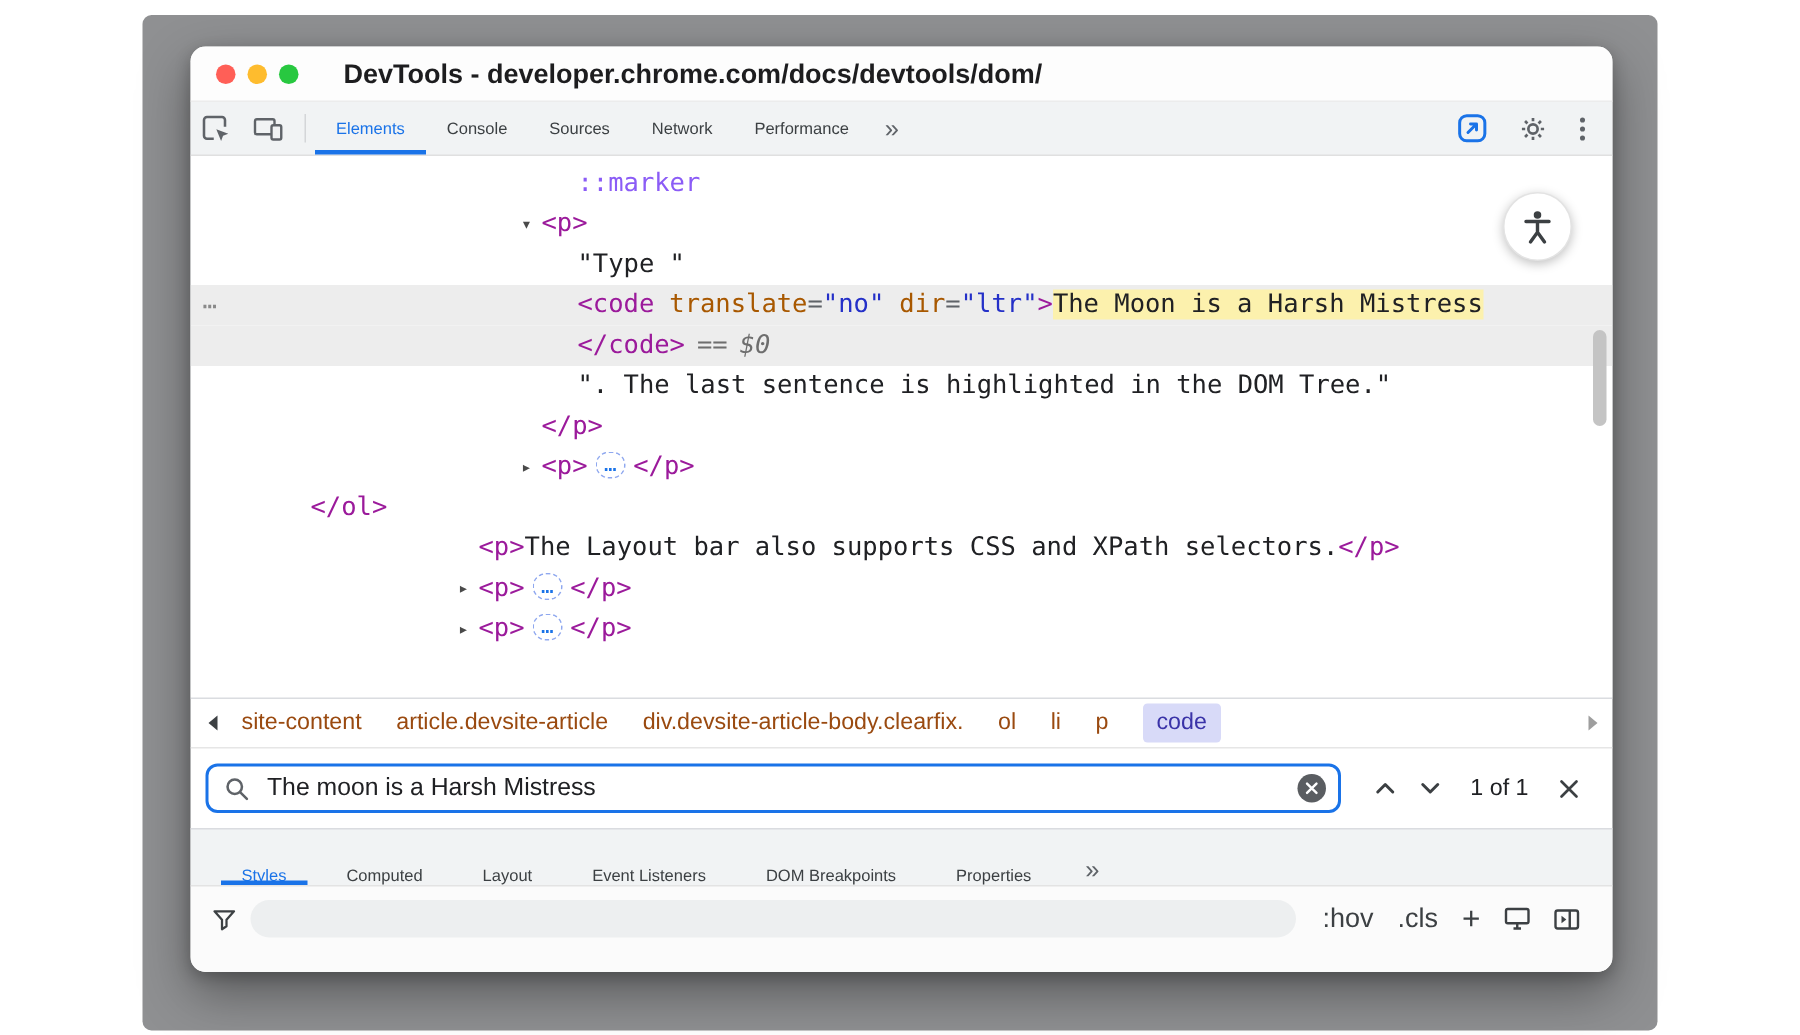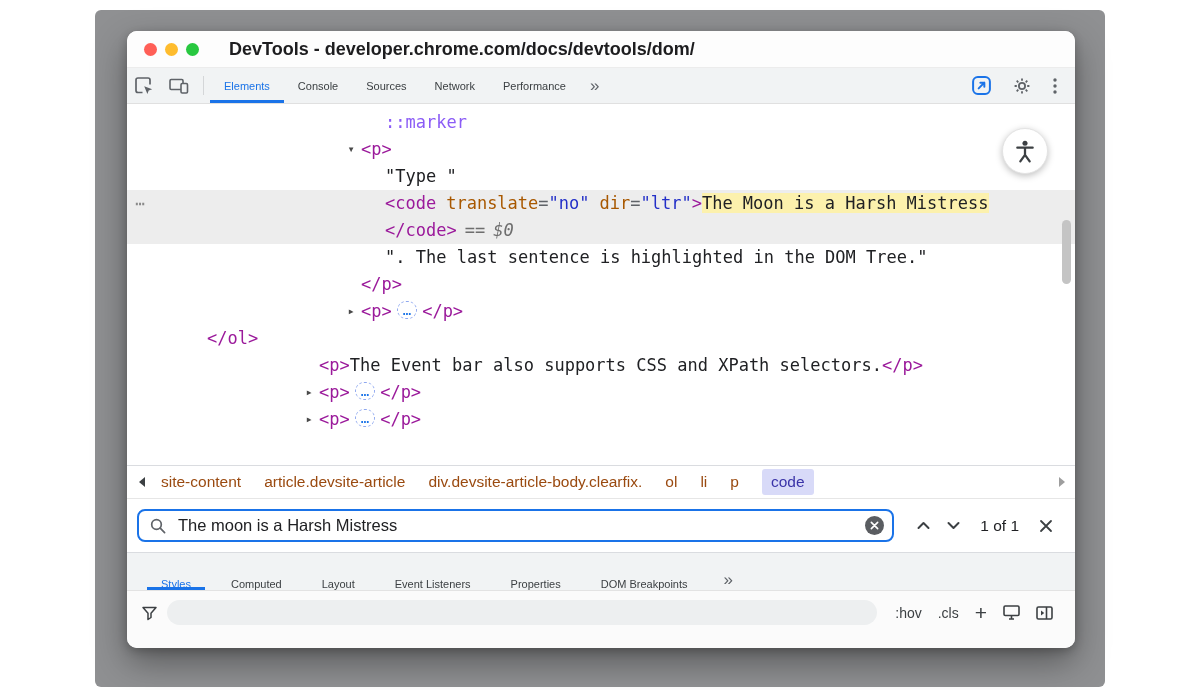--- a/index.html
+++ b/index.html
@@ -68,21 +68,21 @@
   .find-prev{margin-left:14px;}
   .search-count{font-size:15.5px;color:#202124;margin:0 12px;white-space:nowrap;}
   
   .styles-tabs{height:38px;flex:0 0 38px;background:#f1f3f4;border-top:1px solid #dadce0;display:flex;
                align-items:flex-end;padding-left:20px;gap:12px;}
   
   .filterbar{height:58px;flex:0 0 58px;background:#fbfbfb;border-top:1px solid #e3e3e3;display:flex;
              align-items:center;padding:0 14px 14px 14px;}
   .filter-input{flex:1;height:25px;border:none;border-radius:13px;background:#edeff0;margin:0 10px 0 9px;
                 outline:none;padding:0 12px;font-size:14px;color:#202124;font-family:"Liberation Sans", sans-serif;}
-  .mini-label{font-size:14px;color:#3c4043;padding:0 8px;background:transparent;border:none;cursor:pointer;white-space:nowrap;}
+  .mini-label{font-size:18px;color:#3c4043;padding:0 8px;background:transparent;border:none;cursor:pointer;white-space:nowrap;}
   .plus-label{font-size:21px;color:#3c4043;padding:0 8px;background:transparent;border:none;cursor:pointer;line-height:20px;}
 </style>
 </head>
 <body>
 
 <div class="backdrop"></div>
 
 <div class="window">
 
   <div class="titlebar">
@@ -140,21 +140,21 @@
   <div class="dom">
     <div class="line" style="padding-left:258px"><span class="pseudo">::marker</span></div>
     <div class="line" style="padding-left:234px"><span class="twisty" style="left:217px">▾</span><span class="tag">&lt;p&gt;</span></div>
     <div class="line" style="padding-left:258px"><span class="txt">"Type "</span></div>
     <div class="line sel" style="padding-left:258px"><span class="gutter">⋯</span><span class="tag">&lt;code</span><span class="attr sp">translate</span><span class="eq">=</span><span class="val">"no"</span><span class="attr sp">dir</span><span class="eq">=</span><span class="val">"ltr"</span><span class="tag">&gt;</span><span class="hl">The Moon is a Harsh Mistress</span></div>
     <div class="line sel" style="padding-left:258px"><span class="tag">&lt;/code&gt;</span><span class="meta">==</span><span class="dollar">$0</span></div>
     <div class="line" style="padding-left:258px"><span class="txt">". The last sentence is highlighted in the DOM Tree."</span></div>
     <div class="line" style="padding-left:234px"><span class="tag">&lt;/p&gt;</span></div>
     <div class="line" style="padding-left:234px"><span class="twisty" style="left:217px">▸</span><span class="tag">&lt;p&gt;</span><span class="pill">…</span><span class="tag">&lt;/p&gt;</span></div>
     <div class="line" style="padding-left:80px"><span class="tag">&lt;/ol&gt;</span></div>
-    <div class="line" style="padding-left:192px"><span class="tag">&lt;p&gt;</span><span class="txt">The Event bar also supports CSS and XPath selectors.</span><span class="tag">&lt;/p&gt;</span></div>
+    <div class="line" style="padding-left:192px"><span class="tag">&lt;p&gt;</span><span class="txt">The Layout bar also supports CSS and XPath selectors.</span><span class="tag">&lt;/p&gt;</span></div>
     <div class="line" style="padding-left:192px"><span class="twisty" style="left:175px">▸</span><span class="tag">&lt;p&gt;</span><span class="pill">…</span><span class="tag">&lt;/p&gt;</span></div>
     <div class="line" style="padding-left:192px"><span class="twisty" style="left:175px">▸</span><span class="tag">&lt;p&gt;</span><span class="pill">…</span><span class="tag">&lt;/p&gt;</span></div>
 
     <div class="a11y-fab">
       <svg width="24" height="24" viewBox="0 0 20 20">
         <circle cx="10" cy="3.6" r="2.1" fill="#3c4043"></circle>
         <path d="M3.6 7.2 h12.8 M10 7.2 v6 M10 13.2 l-3.9 5.4 M10 13.2 l3.9 5.4" stroke="#3c4043" stroke-width="1.9" fill="none" stroke-linecap="round"></path>
       </svg>
     </div>
     <div class="scroll-thumb"></div>
@@ -209,22 +209,22 @@
           <path d="M3 3 L13 13 M13 3 L3 13" stroke="#3c4043" stroke-width="1.8" stroke-linecap="round"></path>
         </svg>
     </button>
   </div>
 
   <div class="styles-tabs">
     <div class="tab sel">Styles</div>
     <div class="tab">Computed</div>
     <div class="tab">Layout</div>
     <div class="tab">Event Listeners</div>
+    <div class="tab">DOM Breakpoints</div>
     <div class="tab">Properties</div>
-    <div class="tab">DOM Breakpoints</div>
     <div class="more-chev">»</div>
   </div>
 
   <div class="filterbar">
     <svg width="17" height="16" viewBox="0 0 17 16">
       <path d="M2 2.5 h13 L10 8.2 V12.5 L7 14.5 V8.2 Z" fill="none" stroke="#3c4043" stroke-width="1.5" stroke-linejoin="round"></path>
     </svg>
     <input class="filter-input" type="text" style="">
     <button class="mini-label">:hov</button>
     <button class="mini-label">.cls</button>

